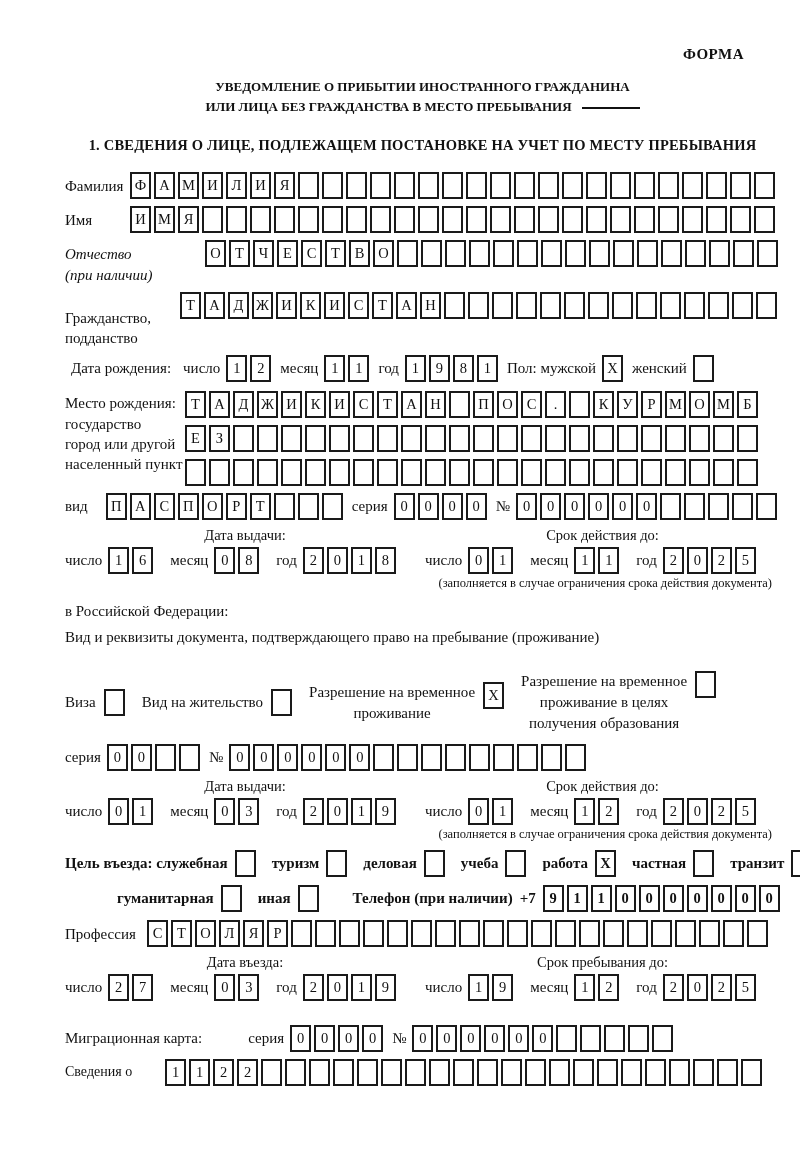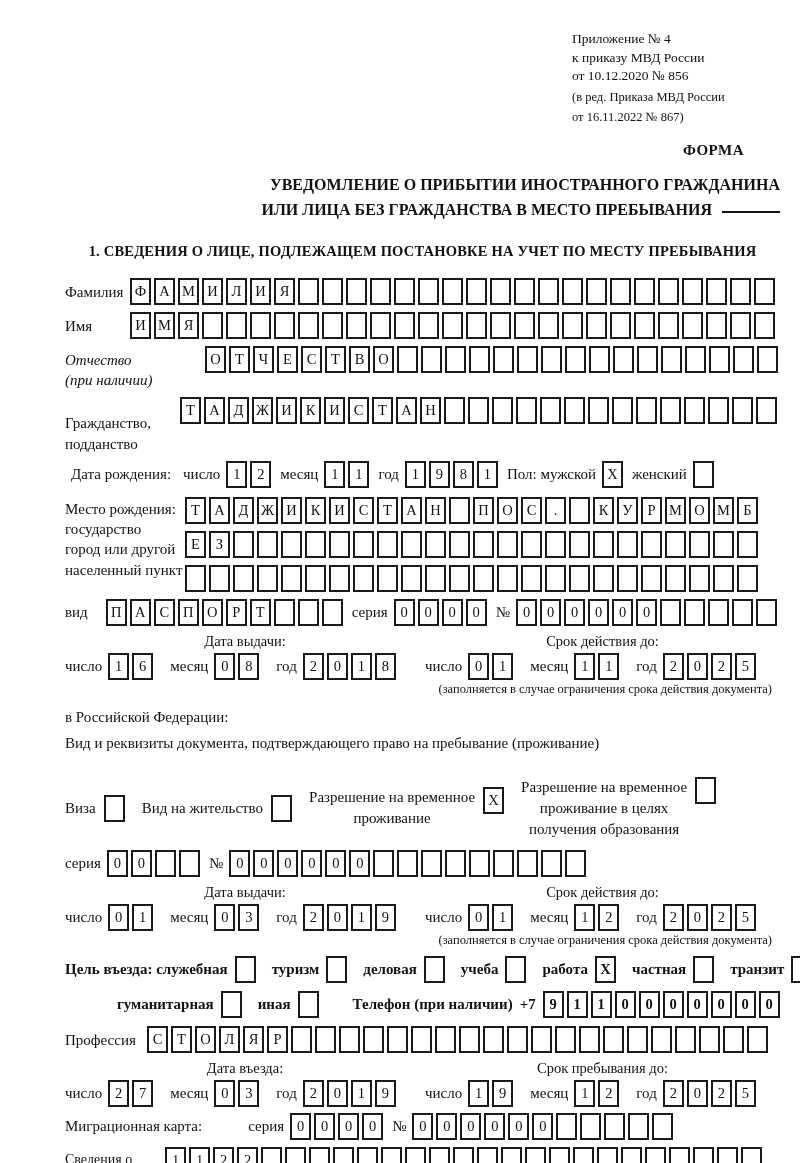--- a/index.html
+++ b/index.html
@@ -8,21 +8,21 @@
     width: 800px; height: 1163px; overflow: hidden;
     font-family: "Liberation Serif", "DejaVu Serif", serif;
     color: #111; font-size: 15px;
   }
   .page { padding: 30px 20px 0 65px; }
 
   .topnote { width: 200px; margin-left: auto; margin-right: 8px; font-size: 13.5px; line-height: 1.38; }
   .topnote .small { font-size: 12.5px; margin-top: 3px; }
   .forma { text-align: right; margin: 16px 36px 0 0; font-weight: bold; font-size: 15px; letter-spacing: .5px; }
 
-  .title { text-align: right; font-weight: bold; font-size: 16px; line-height: 1.55; margin-top: 14px; }
+  .title { text-align: center; font-weight: bold; font-size: 13px; line-height: 1.55; margin-top: 14px; }
   .title .uline { display:inline-block; width: 58px; border-bottom: 2px solid #111; margin-left: 10px; transform: translateY(-2px); }
 
   .sect { text-align: center; font-weight: bold; font-size: 14.5px; margin-top: 20px; letter-spacing: .2px; }
 
   .rows { margin-top: 18px; }
   .row { display: flex; align-items: flex-start; margin-bottom: 7px; }
   .lbl { flex: 0 0 auto; padding-top: 4px; line-height: 1.45; }
   .lbl.w65 { width: 65px; } .lbl.w140 { width: 140px; font-style: italic; } .lbl.w115 { width: 115px; margin-top: 12px; }
   .lbl.w120 { width: 120px; } .lbl.w82 { width: 82px; }
   .lbl.w100 { width: 100px; font-size: 14px; }
@@ -63,27 +63,20 @@
   .indent { margin-left: 52px; }
 
   .repblock { display: flex; margin-top: 4px; }
   .repcells .cells { margin-bottom: 6px; }
 </style>
 </head>
 <body>
 
 <div class="page">
 
-  <div class="topnote">
-    <div>Приложение № 4</div>
-    <div>к приказу МВД России</div>
-    <div>от 10.12.2020 № 856</div>
-    <div class="small">(в ред. Приказа МВД России</div>
-    <div class="small">от 16.11.2022 № 867)</div>
-  </div>
   <div class="forma">ФОРМА</div>
 
   <div class="title">
     <div>УВЕДОМЛЕНИЕ О ПРИБЫТИИ ИНОСТРАННОГО ГРАЖДАНИНА</div>
     <div>
       <span>ИЛИ ЛИЦА БЕЗ ГРАЖДАНСТВА В МЕСТО ПРЕБЫВАНИЯ</span><span class="uline"></span>
     </div>
   </div>
 
   <div class="sect">1. СВЕДЕНИЯ О ЛИЦЕ, ПОДЛЕЖАЩЕМ ПОСТАНОВКЕ НА УЧЕТ ПО МЕСТУ ПРЕБЫВАНИЯ</div>
@@ -667,21 +660,21 @@
           <span class="grp cells">
               <span class="cell">2</span>
               <span class="cell">0</span>
               <span class="cell">2</span>
               <span class="cell">5</span>
             </span>
         </div>
       </div>
     </div>
 
-    <div class="row inline" style="margin-top:6px">
+    <div class="row inline" style="margin-top:24px">
       <span class="t" style="margin-left:0;margin-right:40px">Миграционная карта:</span>
       <span class="t">серия</span>
       <span class="cells">
           <span class="cell">0</span>
           <span class="cell">0</span>
           <span class="cell">0</span>
           <span class="cell">0</span>
         </span>
       <span class="t">№</span>
       <span class="cells">

